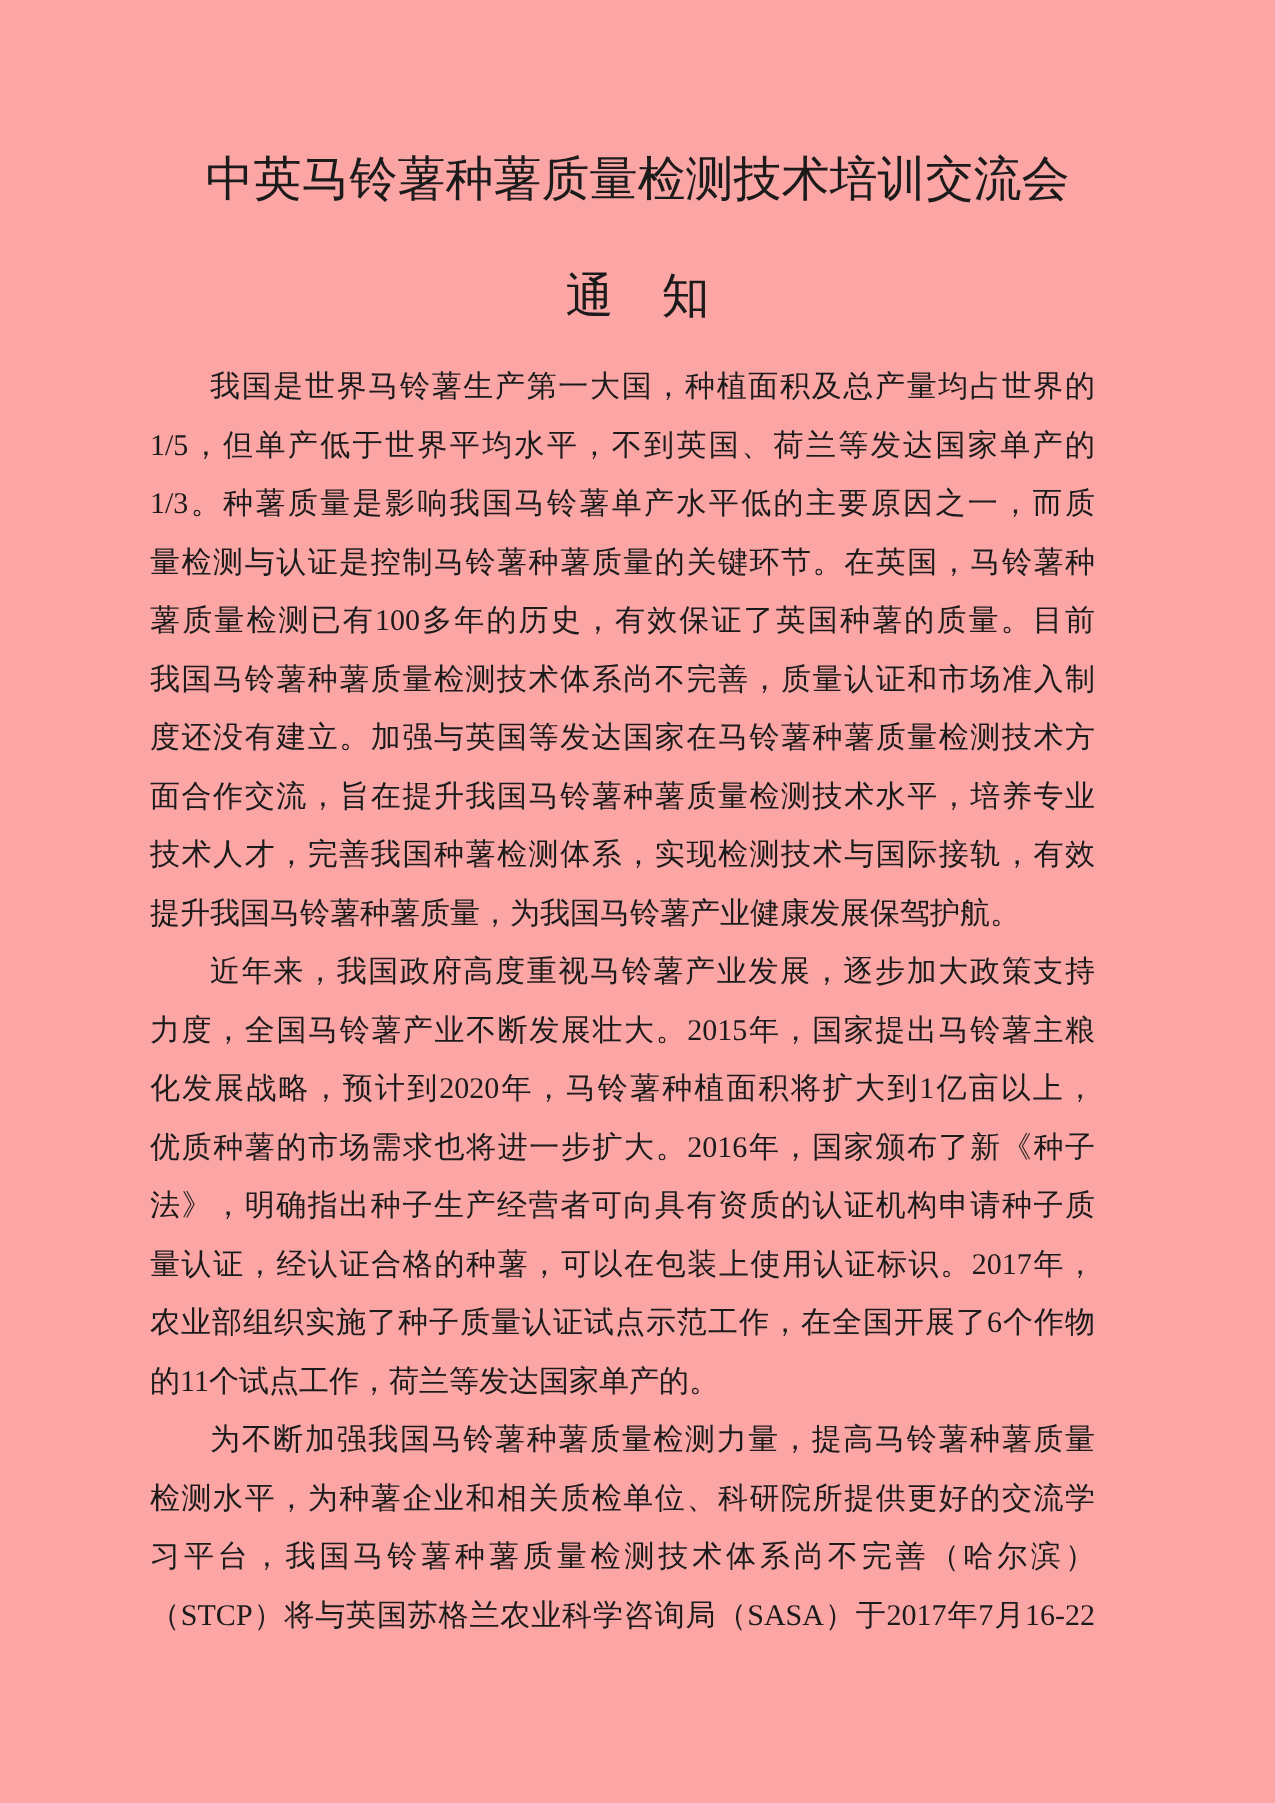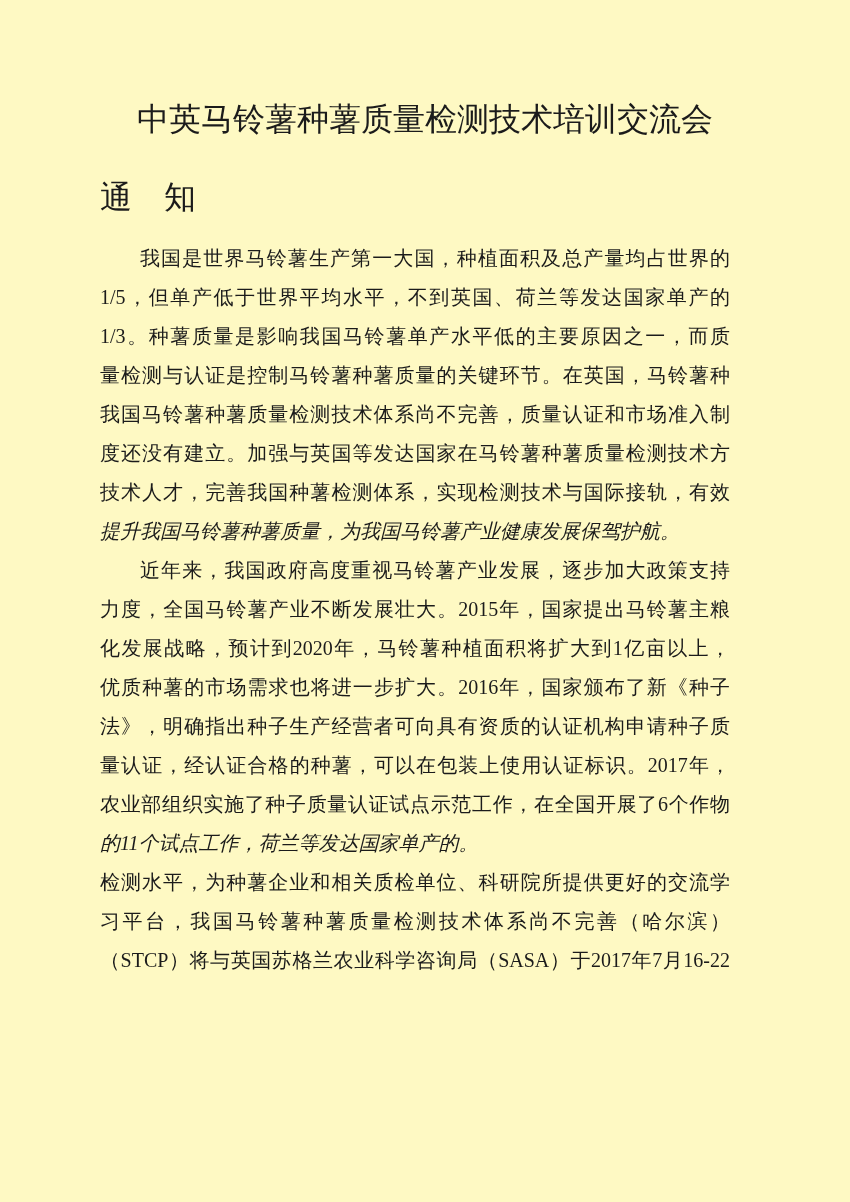--- a/index.html
+++ b/index.html
@@ -4,38 +4,38 @@
 <style>
   html, body {
     margin: 0;
     padding: 0;
     background: #ffffff;
   }
   .page {
     position: relative;
     width: 850px;
     height: 1202px;
-    background: #fef9c3;
+    background: #fca5a5;
     color: #1b1b1b;
     font-family: "Liberation Serif", "DejaVu Serif", serif;
     overflow: hidden;
   }
   .doc-title {
     margin: 97px 100px 0 100px;
     font-size: 32px;
     line-height: 44px;
     text-align: center;
     font-weight: normal;
     letter-spacing: 0;
   }
   .doc-subtitle {
     margin: 34px 100px 0 100px;
     font-size: 32px;
     line-height: 44px;
-    text-align: left;
+    text-align: center;
     font-weight: normal;
   }
   .doc-body {
     margin: 20px 120px 0 100px;
     width: 630px;
     font-size: 20px;
   }
   .paragraph {
     margin: 0;
     padding: 0;
@@ -45,56 +45,58 @@
     line-height: 39px;
     text-align: justify;
     text-align-last: justify;
     overflow: hidden;
   }
   .line.first {
     text-indent: 2em;
   }
   .line.plast {
     text-align-last: left;
-    font-style: italic;
   }
 </style>
 </head>
 <body>
 
 <div class="page">
 
   <h1 class="doc-title">中英马铃薯种薯质量检测技术培训交流会</h1>
 
   <h2 class="doc-subtitle">通　知</h2>
 
   <div class="doc-body">
 
     <div class="paragraph">
       <div class="line first">我国是世界马铃薯生产第一大国，种植面积及总产量均占世界的</div>
       <div class="line">1/5，但单产低于世界平均水平，不到英国、荷兰等发达国家单产的</div>
       <div class="line">1/3。种薯质量是影响我国马铃薯单产水平低的主要原因之一，而质</div>
       <div class="line">量检测与认证是控制马铃薯种薯质量的关键环节。在英国，马铃薯种</div>
+      <div class="line">薯质量检测已有100多年的历史，有效保证了英国种薯的质量。目前</div>
       <div class="line">我国马铃薯种薯质量检测技术体系尚不完善，质量认证和市场准入制</div>
       <div class="line">度还没有建立。加强与英国等发达国家在马铃薯种薯质量检测技术方</div>
+      <div class="line">面合作交流，旨在提升我国马铃薯种薯质量检测技术水平，培养专业</div>
       <div class="line">技术人才，完善我国种薯检测体系，实现检测技术与国际接轨，有效</div>
       <div class="line plast">提升我国马铃薯种薯质量，为我国马铃薯产业健康发展保驾护航。</div>
     </div>
 
     <div class="paragraph">
       <div class="line first">近年来，我国政府高度重视马铃薯产业发展，逐步加大政策支持</div>
       <div class="line">力度，全国马铃薯产业不断发展壮大。2015年，国家提出马铃薯主粮</div>
       <div class="line">化发展战略，预计到2020年，马铃薯种植面积将扩大到1亿亩以上，</div>
       <div class="line">优质种薯的市场需求也将进一步扩大。2016年，国家颁布了新《种子</div>
       <div class="line">法》，明确指出种子生产经营者可向具有资质的认证机构申请种子质</div>
       <div class="line">量认证，经认证合格的种薯，可以在包装上使用认证标识。2017年，</div>
       <div class="line">农业部组织实施了种子质量认证试点示范工作，在全国开展了6个作物</div>
       <div class="line plast">的11个试点工作，荷兰等发达国家单产的。</div>
     </div>
 
     <div class="paragraph">
+      <div class="line first">为不断加强我国马铃薯种薯质量检测力量，提高马铃薯种薯质量</div>
       <div class="line">检测水平，为种薯企业和相关质检单位、科研院所提供更好的交流学</div>
       <div class="line">习平台，我国马铃薯种薯质量检测技术体系尚不完善（哈尔滨）</div>
       <div class="line">（STCP）将与英国苏格兰农业科学咨询局（SASA）于2017年7月16-22</div>
     </div>
 
   </div>
 </div>
 
 </body></html>

